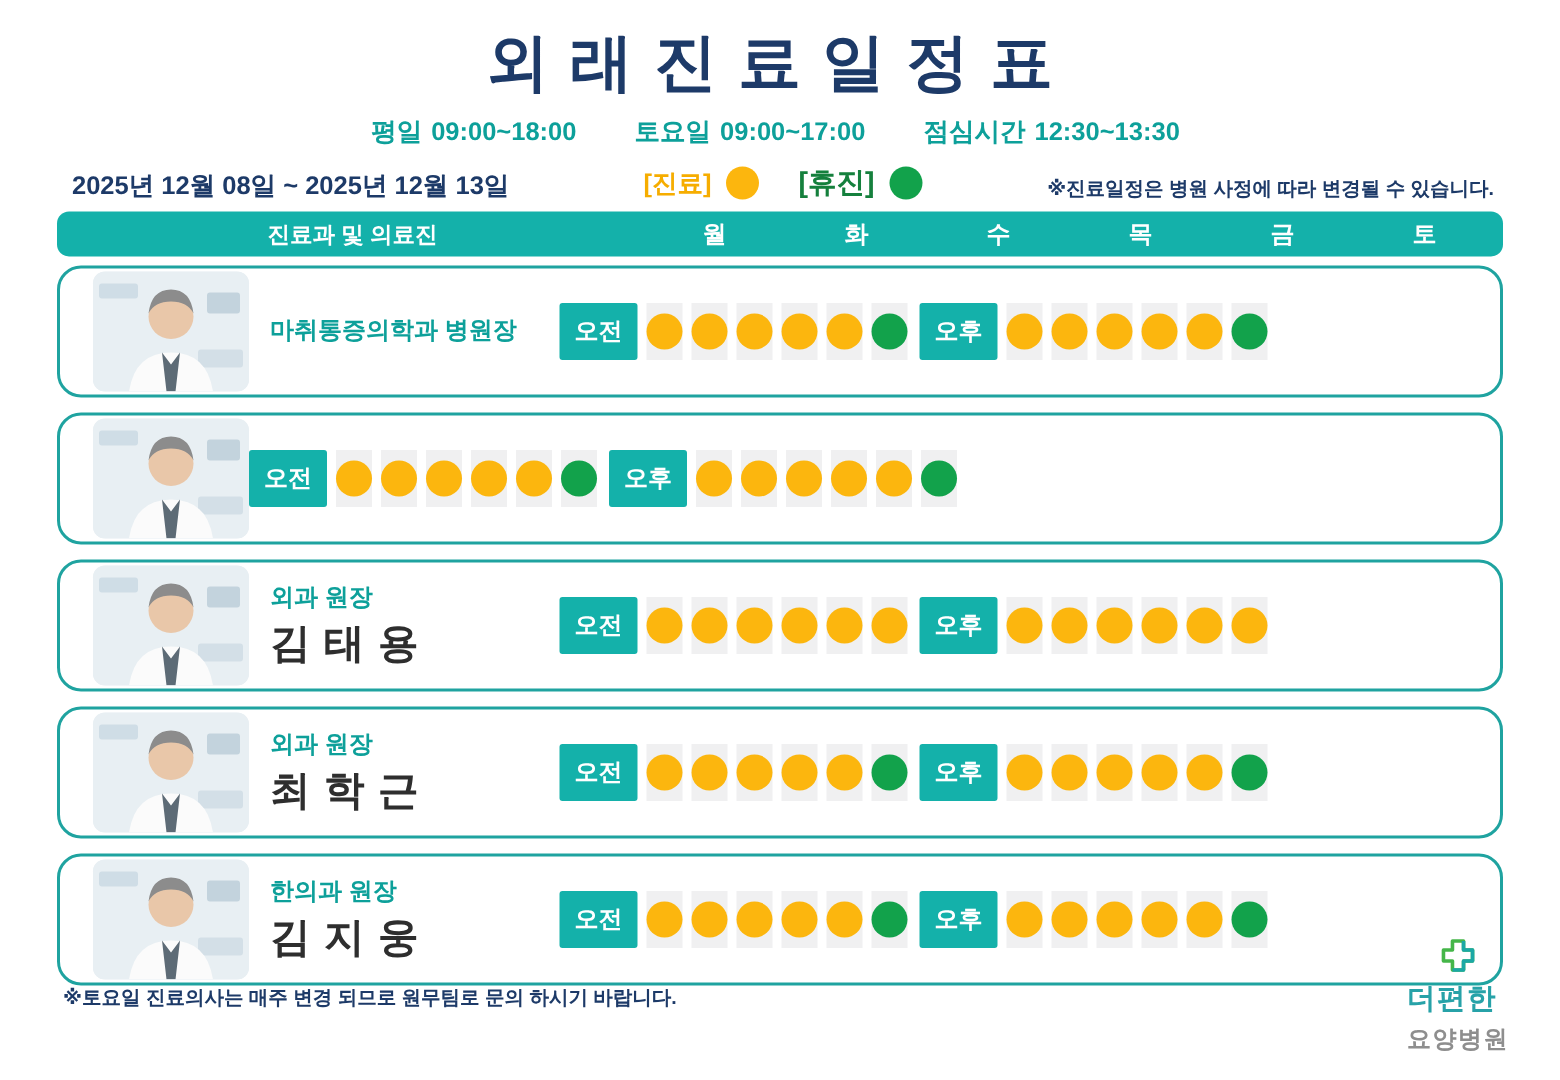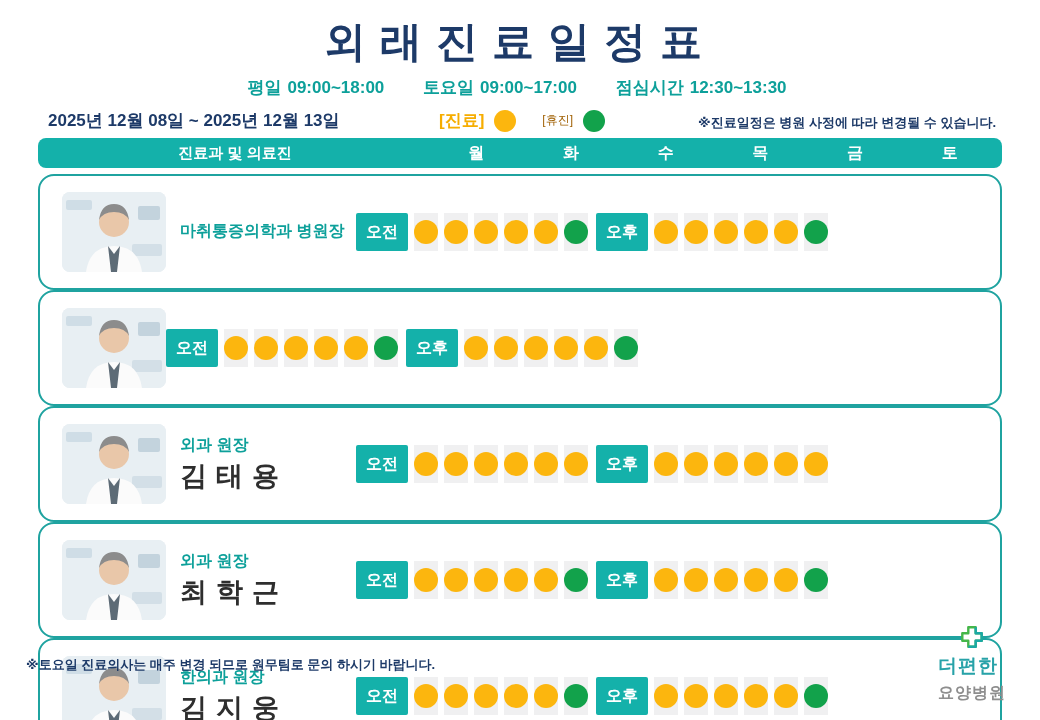--- a/index.html
+++ b/index.html
@@ -10,50 +10,50 @@
            color:#1d3a68; letter-spacing:14px; }
 
   .hours { text-align:center; margin-top:6px; font-size:17px; font-weight:bold; color:#0da09a; }
   .hours .seg { margin:0 14px; }
   .hours .seg span { margin-right:6px; }
 
   .info-row { display:flex; align-items:flex-end; margin:10px 44px 4px 48px; }
   .date-range { flex:1; font-size:17px; font-weight:bold; color:#1d3a68; }
   .legend { display:flex; align-items:center; gap:10px; }
   .legend .lg-open { color:#f6ad00; font-size:17px; font-weight:bold; }
-  .legend .lg-closed { color:#a16207; font-size:12px; font-weight:normal; margin-left:16px; }
+  .legend .lg-closed { color:#15803d; font-size:19px; font-weight:bold; margin-left:16px; }
   .dot { display:inline-block; width:22px; height:22px; border-radius:50%; }
   .dot.open { background:#fcb60e; }
   .dot.closed { background:#12a24b; }
   .notice { flex:1; text-align:right; font-size:13px; color:#1d3a68; font-weight:bold; }
 
   .thead { display:flex; align-items:center; margin:6px 38px 0 38px; height:30px;
            background:#14b1aa; border-radius:8px; color:#ffffff; padding-right:8px; }
   .th-staff { width:394px; text-align:center; font-size:15px; font-weight:bold; }
   .th-days { flex:1; display:flex; gap:6px; }
   .th-day { flex:1; text-align:center; font-size:16px; font-weight:bold; }
 
   .rows { margin:6px 38px 0 38px; }
-  .drow { display:flex; align-items:center; height:116px; border:2px solid #1fa3a0;
-          border-radius:16px; background:#ffffff; padding:4px 24px 4px 0; }
+  .drow { display:flex; align-items:center; height:88px; border:2px solid #1fa3a0;
+          border-radius:16px; background:#ffffff; margin-bottom:10px; padding:4px 7px 4px 0; }
   .photo { width:104px; height:80px; margin-left:22px; border-radius:8px; overflow:hidden;
            background:#e7eef2; flex:none; }
   .photo svg { display:block; }
   .who { flex:1; padding-left:14px; }
   .dept { font-size:16px; font-weight:bold; color:#0da09a; margin-bottom:2px; }
   .dname { font-size:27px; font-weight:bold; color:#2e2e2e; letter-spacing:9px; }
   .sch { width:620px; display:flex; flex-direction:row; gap:8px; flex:none; }
   .sline { display:flex; gap:6px; height:38px; }
   .slabel { width:52px; background:#14b1aa; color:#ffffff; font-size:16px; font-weight:bold;
             display:flex; align-items:center; justify-content:center; border-radius:2px; flex:none; }
   .cells { flex:1; display:flex; gap:6px; }
   .cell { flex:1; background:#f0f0f1; display:flex; align-items:center; justify-content:center; }
   .cell .dot { width:24px; height:24px; }
 
-  .footer { position:absolute; left:26px; right:34px; bottom:16px; display:flex;
+  .footer { position:absolute; left:42px; right:34px; bottom:16px; display:flex;
             align-items:center; justify-content:space-between; }
   .fnote { font-size:13px; font-weight:bold; color:#1d3a68; }
   .logo { display:flex; align-items:baseline; gap:4px;flex-direction:column; }
   .logo svg { align-self:center; }
   .logo-main { font-size:19px; font-weight:bold; color:#27a2a8; letter-spacing:1px; }
   .logo-sub { font-size:16px; color:#8e8e8e; font-weight:bold; letter-spacing:1px; }
 </style>
 </head>
 <body>
 

